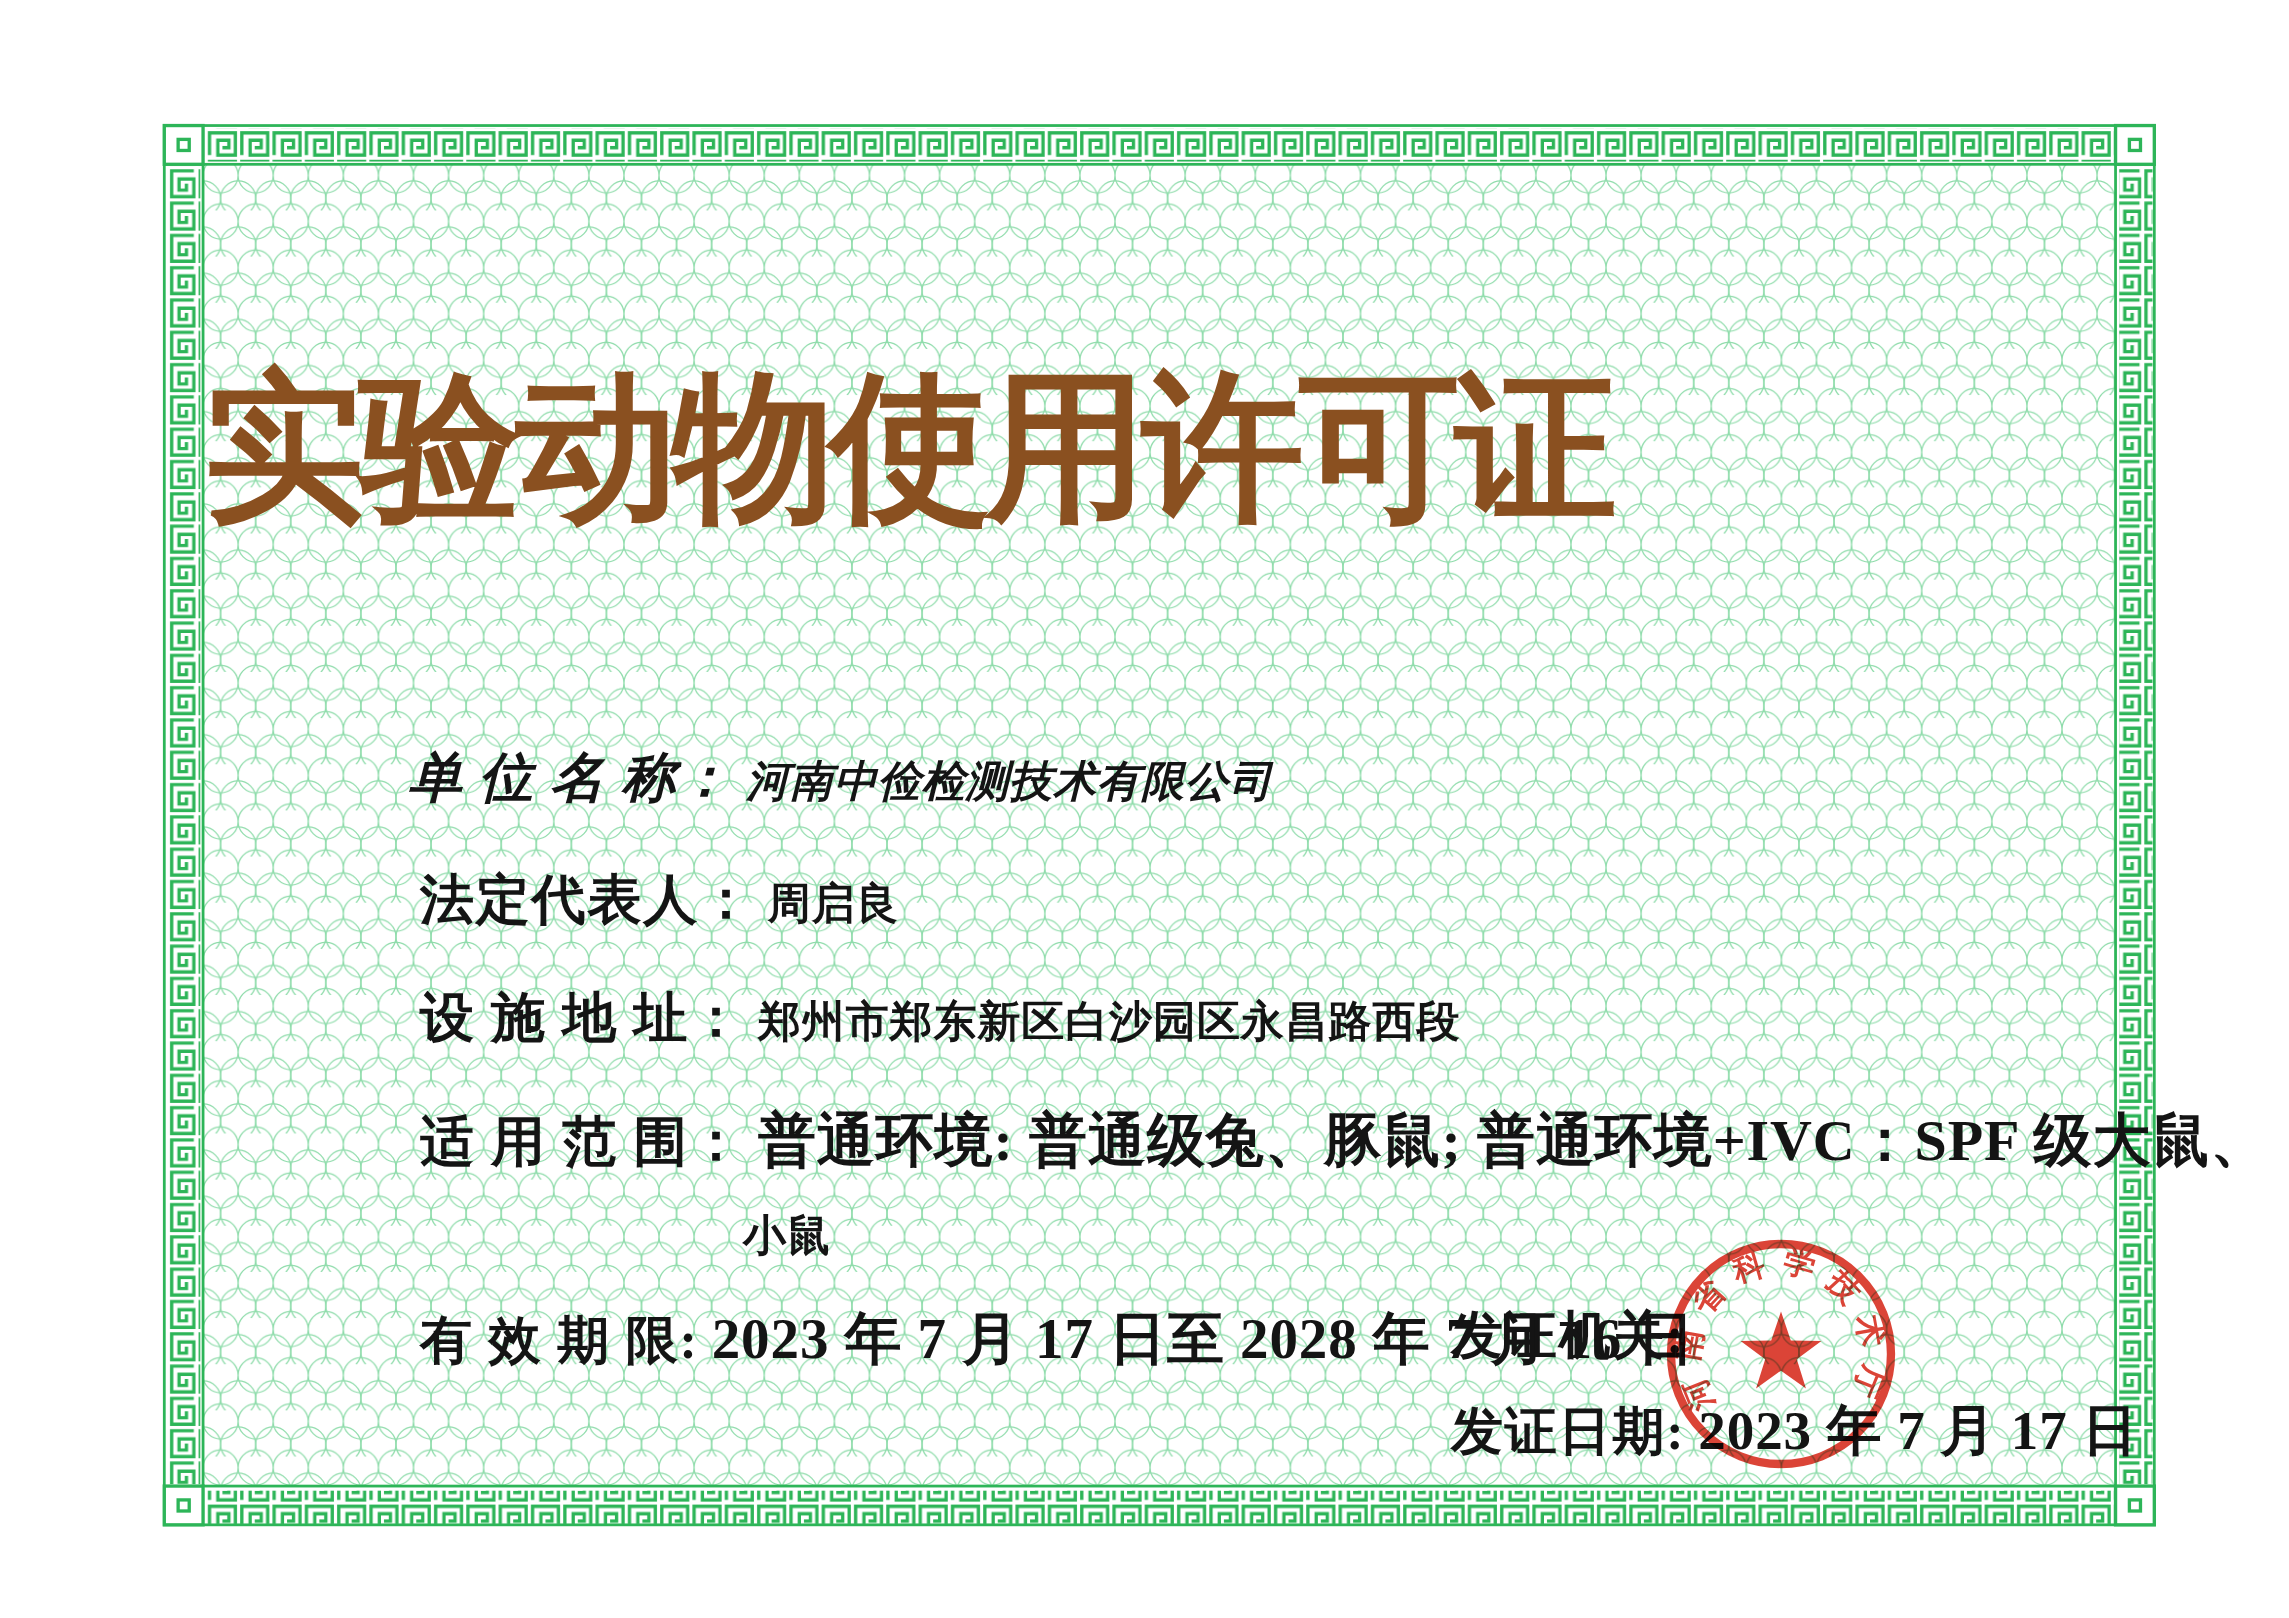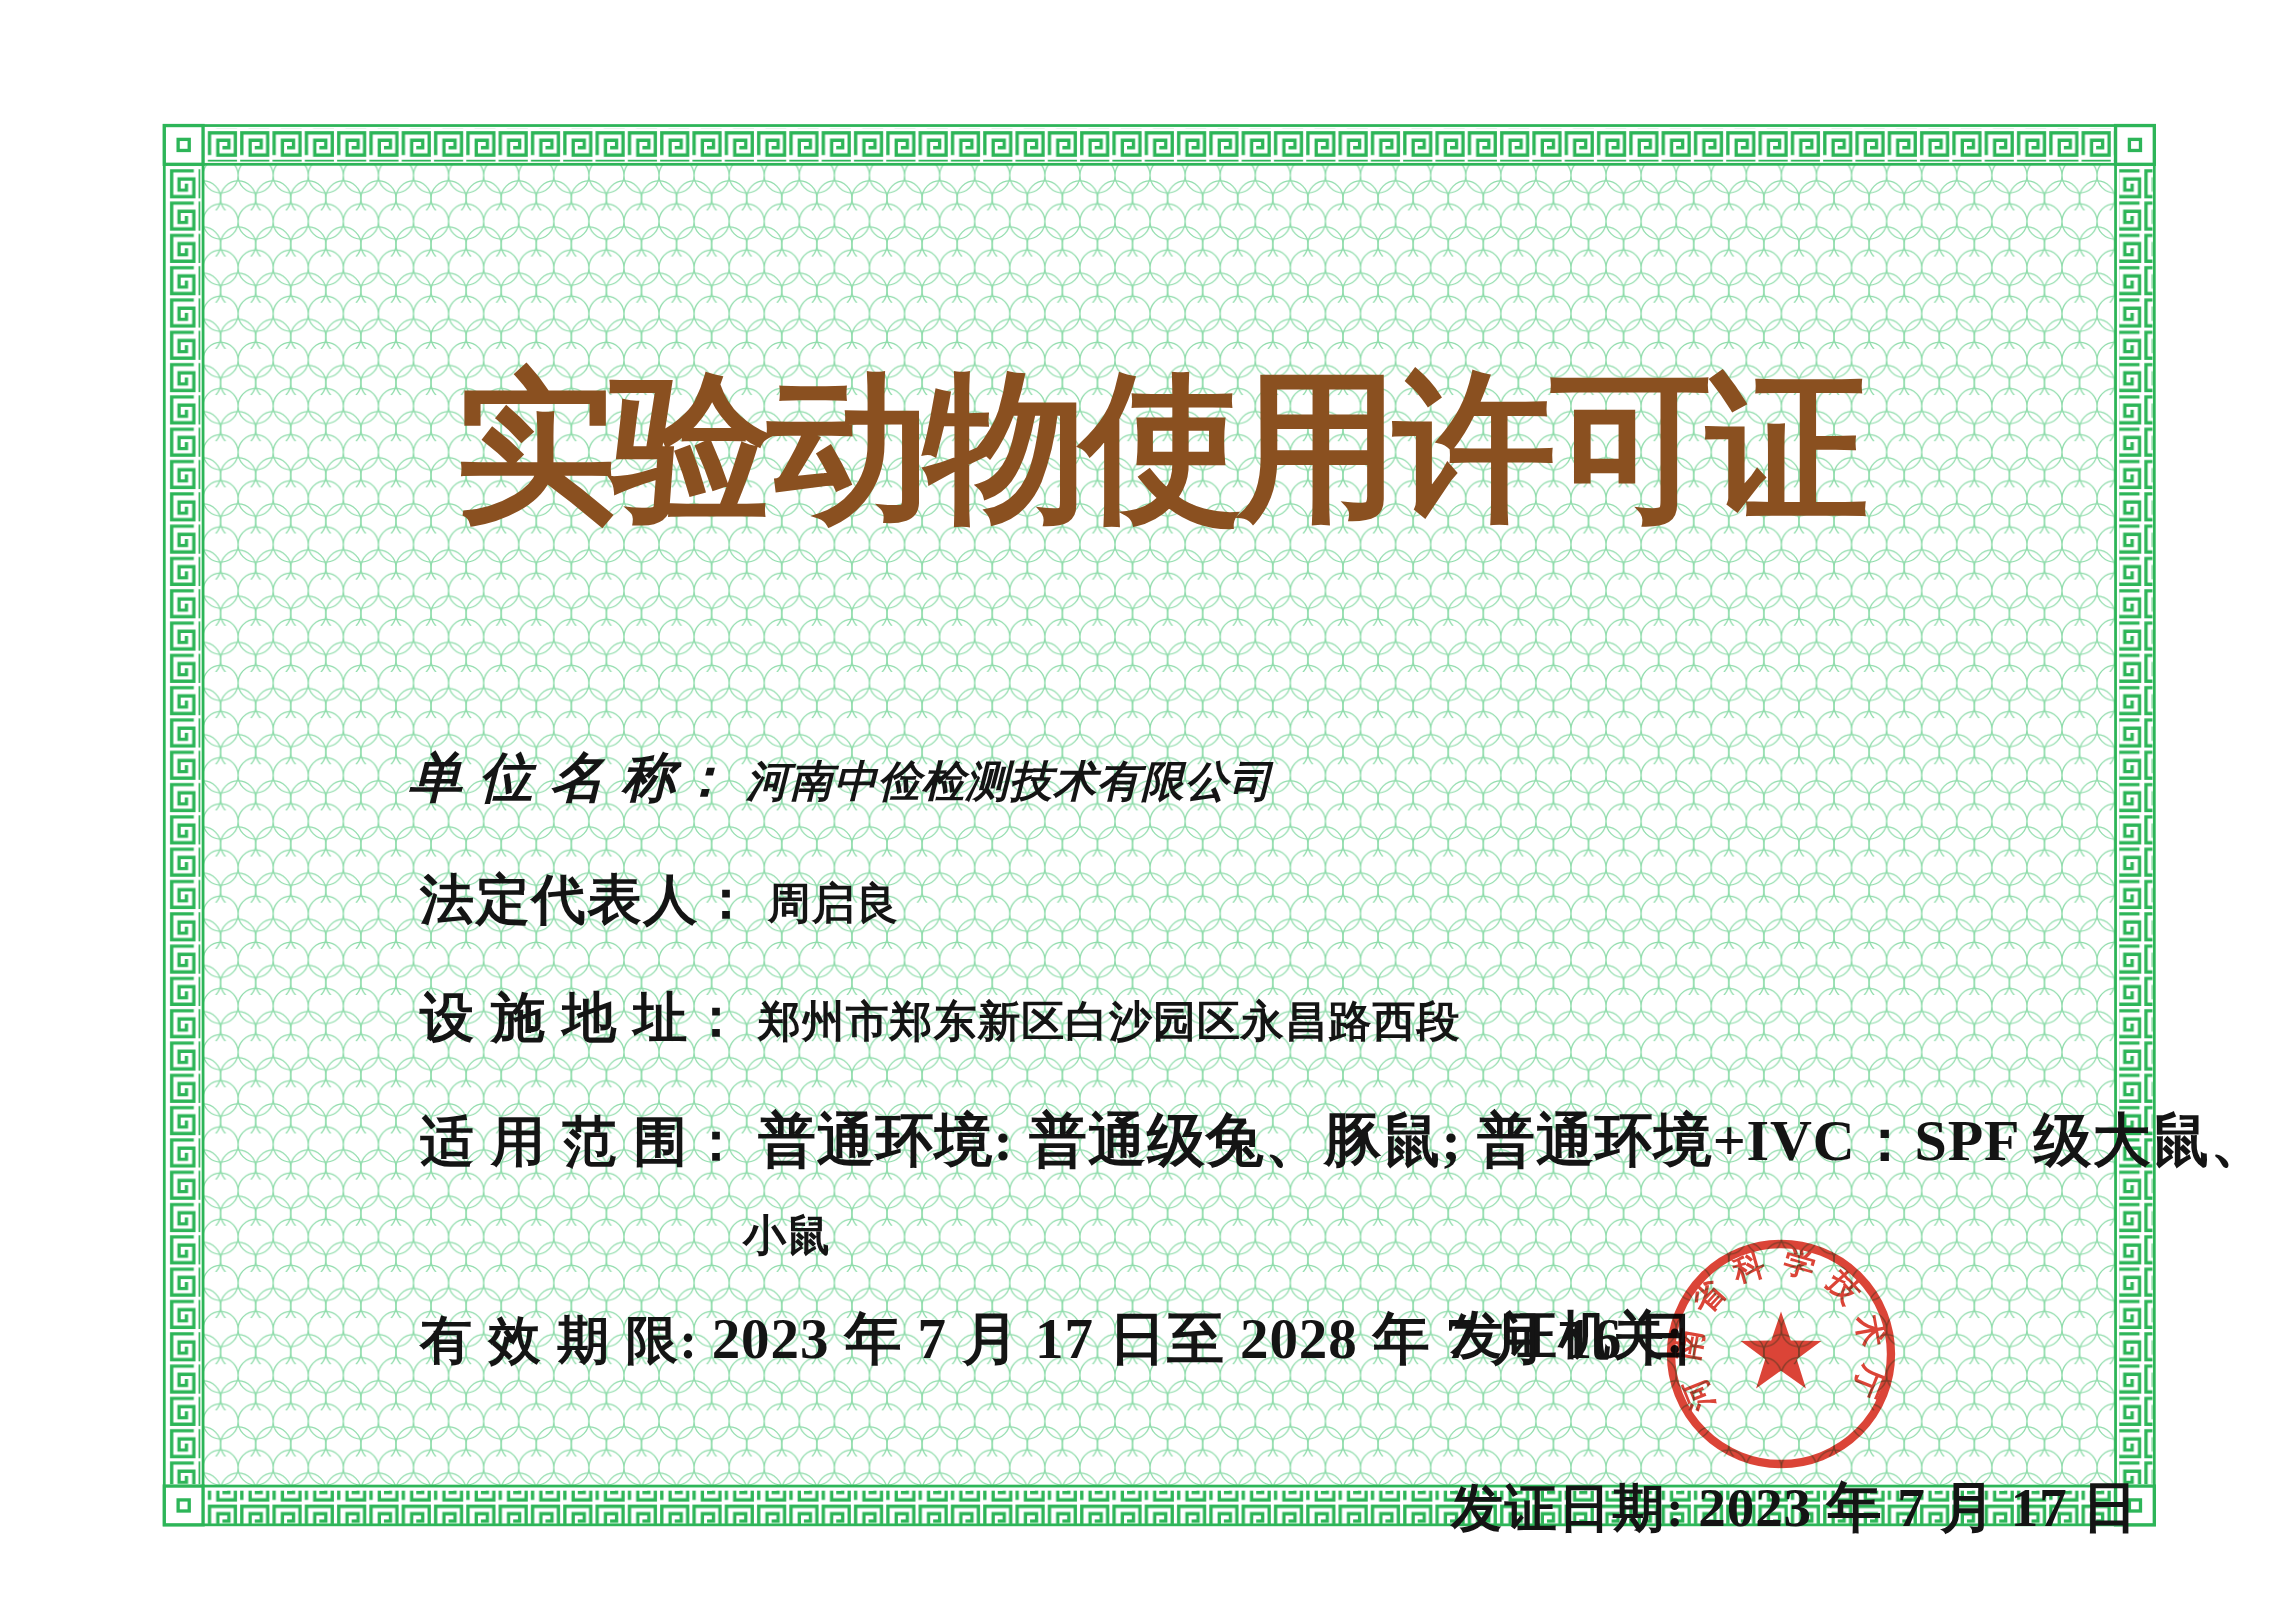--- a/index.html
+++ b/index.html
@@ -3,21 +3,21 @@
 <meta charset="utf-8">
 <style>
   html,body{margin:0;padding:0;background:#ffffff;}
   body{width:2290px;height:1619px;position:relative;overflow:hidden;
        font-family:"Liberation Serif","DejaVu Serif",serif;}
   .certificate{position:absolute;inset:0;background:#ffffff;}
   .deco-svg{position:absolute;left:0;top:0;width:2290px;height:1619px;}
   .textlayer{position:absolute;inset:0;}
   .title{
     position:absolute;left:203px;top:340px;width:1912px;
-    text-align:center;color:#8a5020;
+    color:#8a5020;
     font-family:Liberation Sans, sans-serif;
     font-weight:900;font-size:162px;letter-spacing:-5.5px;white-space:nowrap;
   }
   .row{position:absolute;white-space:nowrap;color:#141414;display:flex;align-items:baseline;}
   .lbl{font-weight:bold;font-size:54px;letter-spacing:1.8px;}
   .val{font-weight:bold;font-size:43px;letter-spacing:0.9px;margin-left:13px;}
   .license-row{left:1106px;top:598px;}
   .license-row .lbl{font-size:55px;letter-spacing:9.2px;}
   .license-row .val{font-size:67px;letter-spacing:1.8px;margin-left:16.6px;}
   .r-company{left:408px;top:742px;font-style:italic;}
@@ -25,21 +25,21 @@
   .r-address{left:420px;top:982px;}
   .r-scope{left:420px;top:1102px;}
   .r-scope .val{font-size:58px;}
   .r-scope2{left:743px;top:1207px;}
   .r-scope2 .val{margin-left:0;}
   .r-valid{left:420px;top:1301px;}
   .r-valid .lbl{font-size:52px;}
   .r-valid .val{font-size:57px;}
   .r-authority{left:1451px;top:1301px;}
   .r-authority .lbl{font-size:52px;}
-  .r-issuedate{left:1451px;top:1471px;justify-content:center;}
+  .r-issuedate{left:1451px;top:1394px;justify-content:center;}
   .r-issuedate .lbl{font-size:52px;}
   .r-issuedate .val{font-size:55px;}
   .seal{position:absolute;left:1659px;top:1232px;width:244px;height:244px;
         mix-blend-mode:multiply;opacity:0.95;}
 </style>
 </head>
 <body>
 
 <div class="certificate">
 

